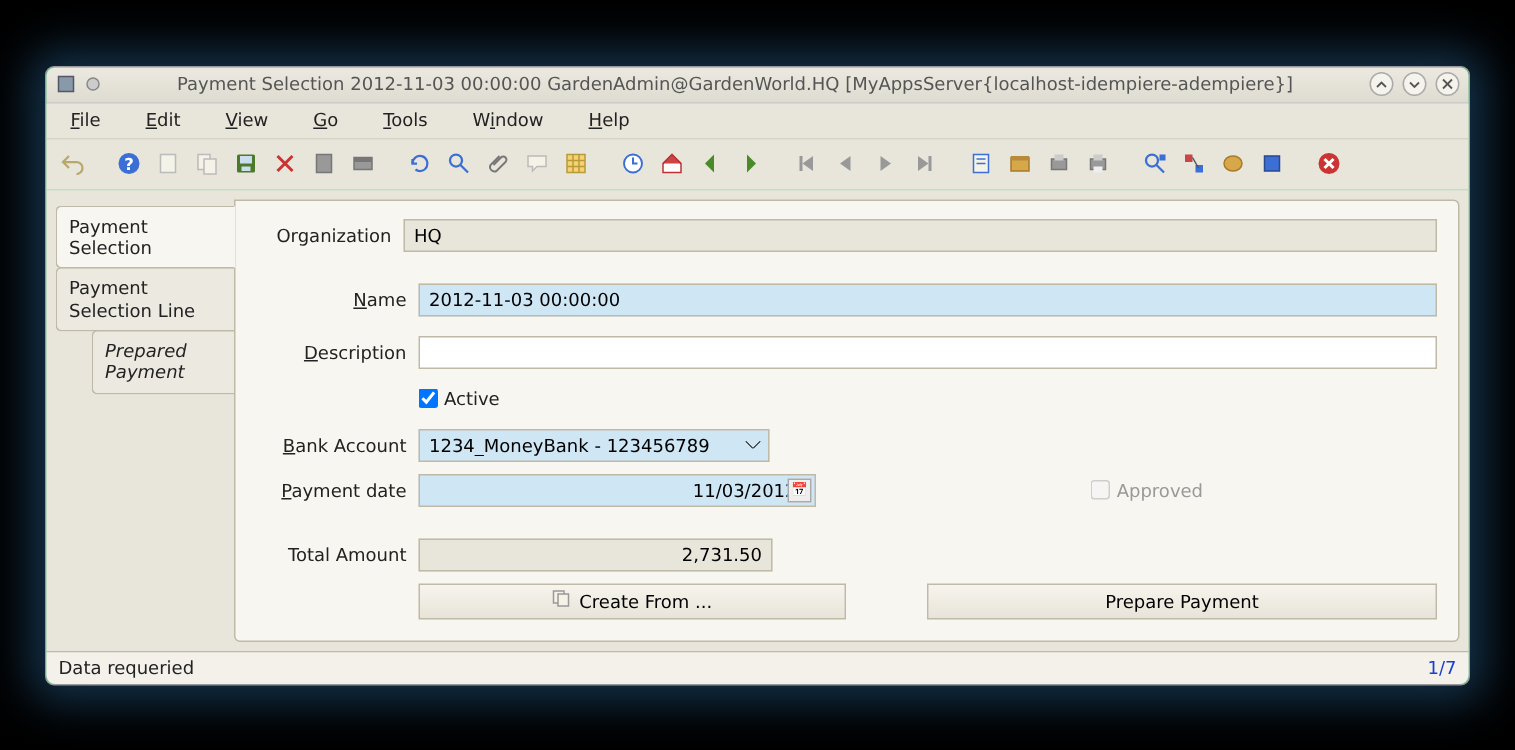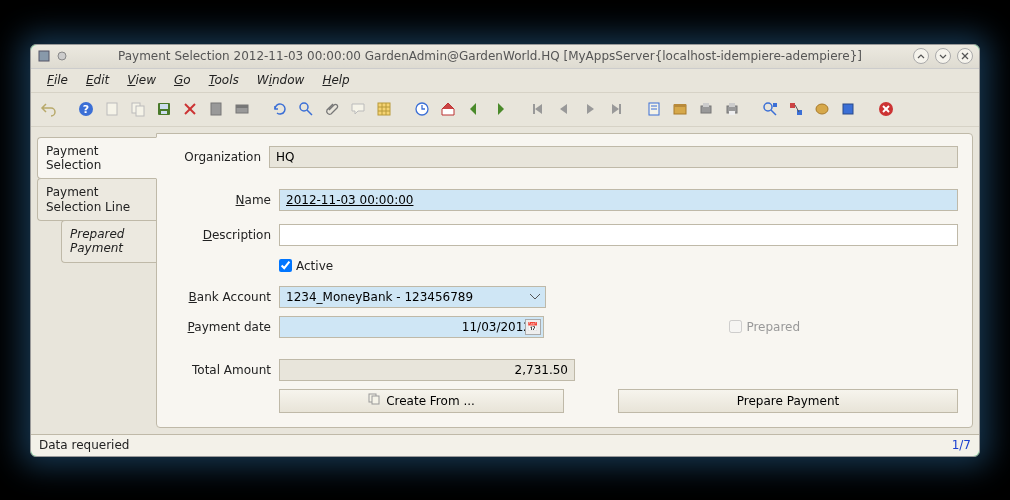--- a/index.html
+++ b/index.html
@@ -35,23 +35,22 @@
   }
   .titlebar .wicon { width:14px; height:14px; display:inline-flex; align-items:center; justify-content:center; }
   .titlebar .title { flex:1; text-align:center; color:#555; font-size:12px; white-space:nowrap; overflow:hidden; text-overflow:ellipsis; }
   .titlebar .wbtn { width:16px; height:16px; border:1px solid #aaa; border-radius:8px; background:#f5f3ec; display:inline-flex; align-items:center; justify-content:center; font-size:10px; color:#555; margin-left:2px;}
   .menubar {
     height: 24px;
     background:#e8e5db;
     display:flex;
     align-items:center;
     padding:0 8px;
-    gap:2px;
+    gap:14px;
     border-bottom:1px solid #d6d2c6;
-    font-style:italic;
   }
   .menubar .menuitem { padding:2px 8px; }
   .menubar .menuitem .ul { text-decoration: underline; }
   .toolbar {
     height: 34px;
     background:#e8e5db;
     display:flex;
     align-items:center;
     padding:0 6px;
     gap:4px;
@@ -388,64 +387,64 @@
         <div class="col">
           <div class="lbl" style="width:90px">Organization</div>
           <input class="fld readonly" style="flex: 1 1 0%;" readonly="" value="HQ">
         </div>
       </div>
 
       <div style="height:8px"></div>
 
       <div class="row">
         <div class="lbl"><span class="ul">N</span>ame</div>
-        <input class="fld highlighted" style="flex: 1 1 0%; text-decoration: underline;" value="2012-11-03 00:00:00">
+        <input class="fld highlighted" style="flex: 1 1 0%;" value="2012-11-03 00:00:00">
       </div>
 
       <div class="row">
         <div class="lbl"><span class="ul">D</span>escription</div>
         <input class="fld" style="flex: 1 1 0%;" value="">
       </div>
 
       <div class="row">
         <div class="lbl"></div>
         <label class="chk">
           <input type="checkbox" checked="" style="">
           <span>Active</span>
         </label>
       </div>
 
       <div class="row">
         <div class="lbl"><span class="ul">B</span>ank Account</div>
-        <select class="sel highlighted" style="width:267px">
+        <select class="sel highlighted" style="width:234px">
           <option>1234_MoneyBank - 123456789</option>
         </select>
       </div>
 
       <div class="twocol">
         <div class="col">
           <div class="lbl"><span class="ul">P</span>ayment date</div>
           <span class="datewrap">
             <input class="fld num highlighted" style="width: 265px; padding-right: 12px;" value="11/03/2012">
             <span class="dateicon">📅</span>
           </span>
         </div>
         <div class="col" style="justify-content:center">
           <label class="chk disabled">
             <input type="checkbox" disabled="" style="">
-            <span>Prepared</span>
+            <span>Approved</span>
           </label>
         </div>
       </div>
 
       <div style="height:8px"></div>
 
       <div class="row">
         <div class="lbl">Total Amount</div>
-        <input class="fld num readonly" style="width: 296px;" readonly="" value="2,731.50">
+        <input class="fld num readonly" style="width: 236px;" readonly="" value="2,731.50">
       </div>
 
       <div class="twocol" style="margin-top:4px">
         <div class="col">
           <div class="lbl"></div>
           <button class="btn" style="width:285px">
             <span><svg width="12" height="12" viewBox="0 0 12 12">
                   <rect x="1" y="1" width="7" height="8" fill="#f5f3e8" stroke="#999"></rect>
                   <rect x="4" y="3" width="7" height="8" fill="#f5f3e8" stroke="#999"></rect>
                 </svg></span>

